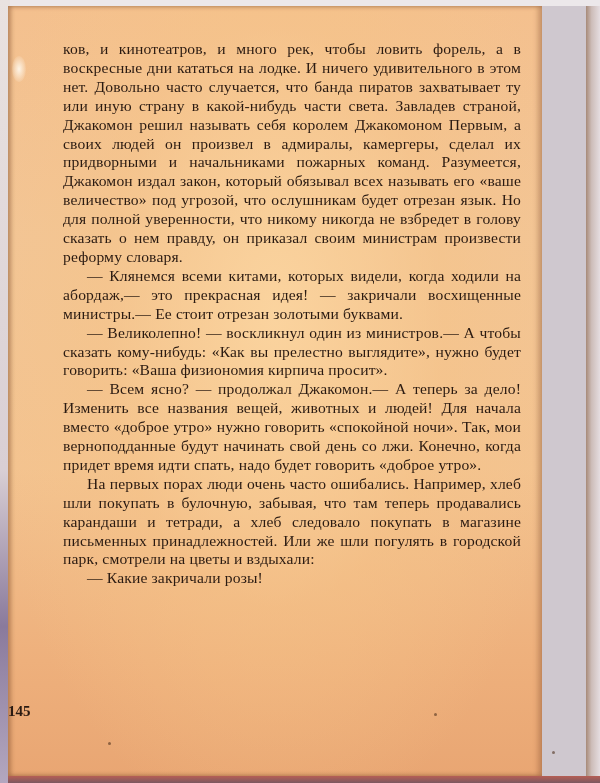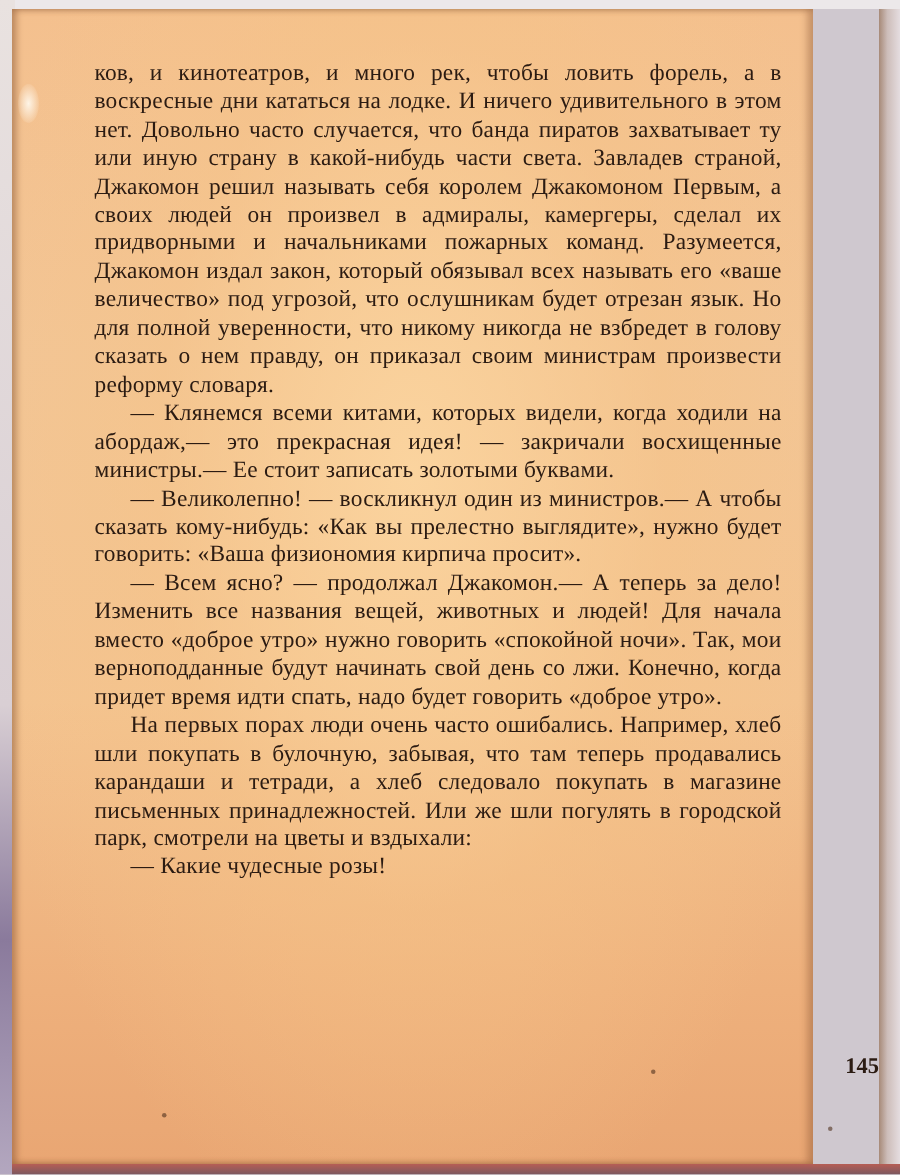--- a/index.html
+++ b/index.html
@@ -65,21 +65,21 @@
     text-indent: 0;
   }
   .text-block p.indent {
     text-indent: 24px;
   }
   .page-number {
     position: absolute;
     left: 0;
     width: 578px;
     top: 697px;
-    text-align: right;
+    text-align: left;
     font-family: "Liberation Serif", "DejaVu Serif", serif;
     font-weight: bold;
     font-size: 15px;
     color: #2b1b12;
   }
   .speck {
     position: absolute;
     width: 3px; height: 3px;
     border-radius: 50%;
     background: rgba(80,50,30,0.6);
@@ -95,25 +95,25 @@
 </head>
 <body>
 
 <div class="scan">
   <div class="top-strip"></div>
   <div class="left-bg"></div>
   <div class="page">
     <div class="glare"></div>
     <div class="text-block">
       <p>ков, и кинотеатров, и много рек, чтобы ловить форель, а в воскресные дни кататься на лодке. И ничего удивительного в этом нет. Довольно часто случается, что банда пиратов захватывает ту или иную страну в какой-нибудь части света. Завладев страной, Джакомон решил называть себя королем Джакомоном Первым, а своих людей он произвел в адмиралы, камергеры, сделал их придворными и начальниками пожарных команд. Разумеется, Джакомон издал закон, который обязывал всех называть его «ваше величество» под угрозой, что ослушникам будет отрезан язык. Но для полной уверенности, что никому никогда не взбредет в голову сказать о нем правду, он приказал своим министрам произвести реформу словаря.</p>
-      <p class="indent">— Клянемся всеми китами, которых видели, когда ходили на абордаж,— это прекрасная идея! — закричали восхищенные министры.— Ее стоит записать золотыми буквами.</p>
+      <p class="indent">— Клянемся всеми китами, которых видели, когда ходили на абордаж,— это прекрасная идея! — закричали восхищенные министры.— Ее стоит отрезан золотыми буквами.</p>
       <p class="indent">— Великолепно! — воскликнул один из министров.— А чтобы сказать кому-нибудь: «Как вы прелестно выглядите», нужно будет говорить: «Ваша физиономия кирпича просит».</p>
       <p class="indent">— Всем ясно? — продолжал Джакомон.— А теперь за дело! Изменить все названия вещей, животных и людей! Для начала вместо «доброе утро» нужно говорить «спокойной ночи». Так, мои верноподданные будут начинать свой день со лжи. Конечно, когда придет время идти спать, надо будет говорить «доброе утро».</p>
       <p class="indent">На первых порах люди очень часто ошибались. Например, хлеб шли покупать в булочную, забывая, что там теперь продавались карандаши и тетради, а хлеб следовало покупать в магазине письменных принадлежностей. Или же шли погулять в городской парк, смотрели на цветы и вздыхали:</p>
-      <p class="indent">— Какие чудесные розы!</p>
+      <p class="indent">— Какие закричали розы!</p>
     </div>
     <div class="page-number">145</div>
     <div class="speck" style="left:100px; top:736px;"></div>
     <div class="speck" style="left:426px; top:707px;"></div>
     <div class="speck" style="left:544px; top:745px;"></div>
   </div>
   <div class="page-edge-right"></div>
   <div class="bottom-edge"></div>
 </div>
 

